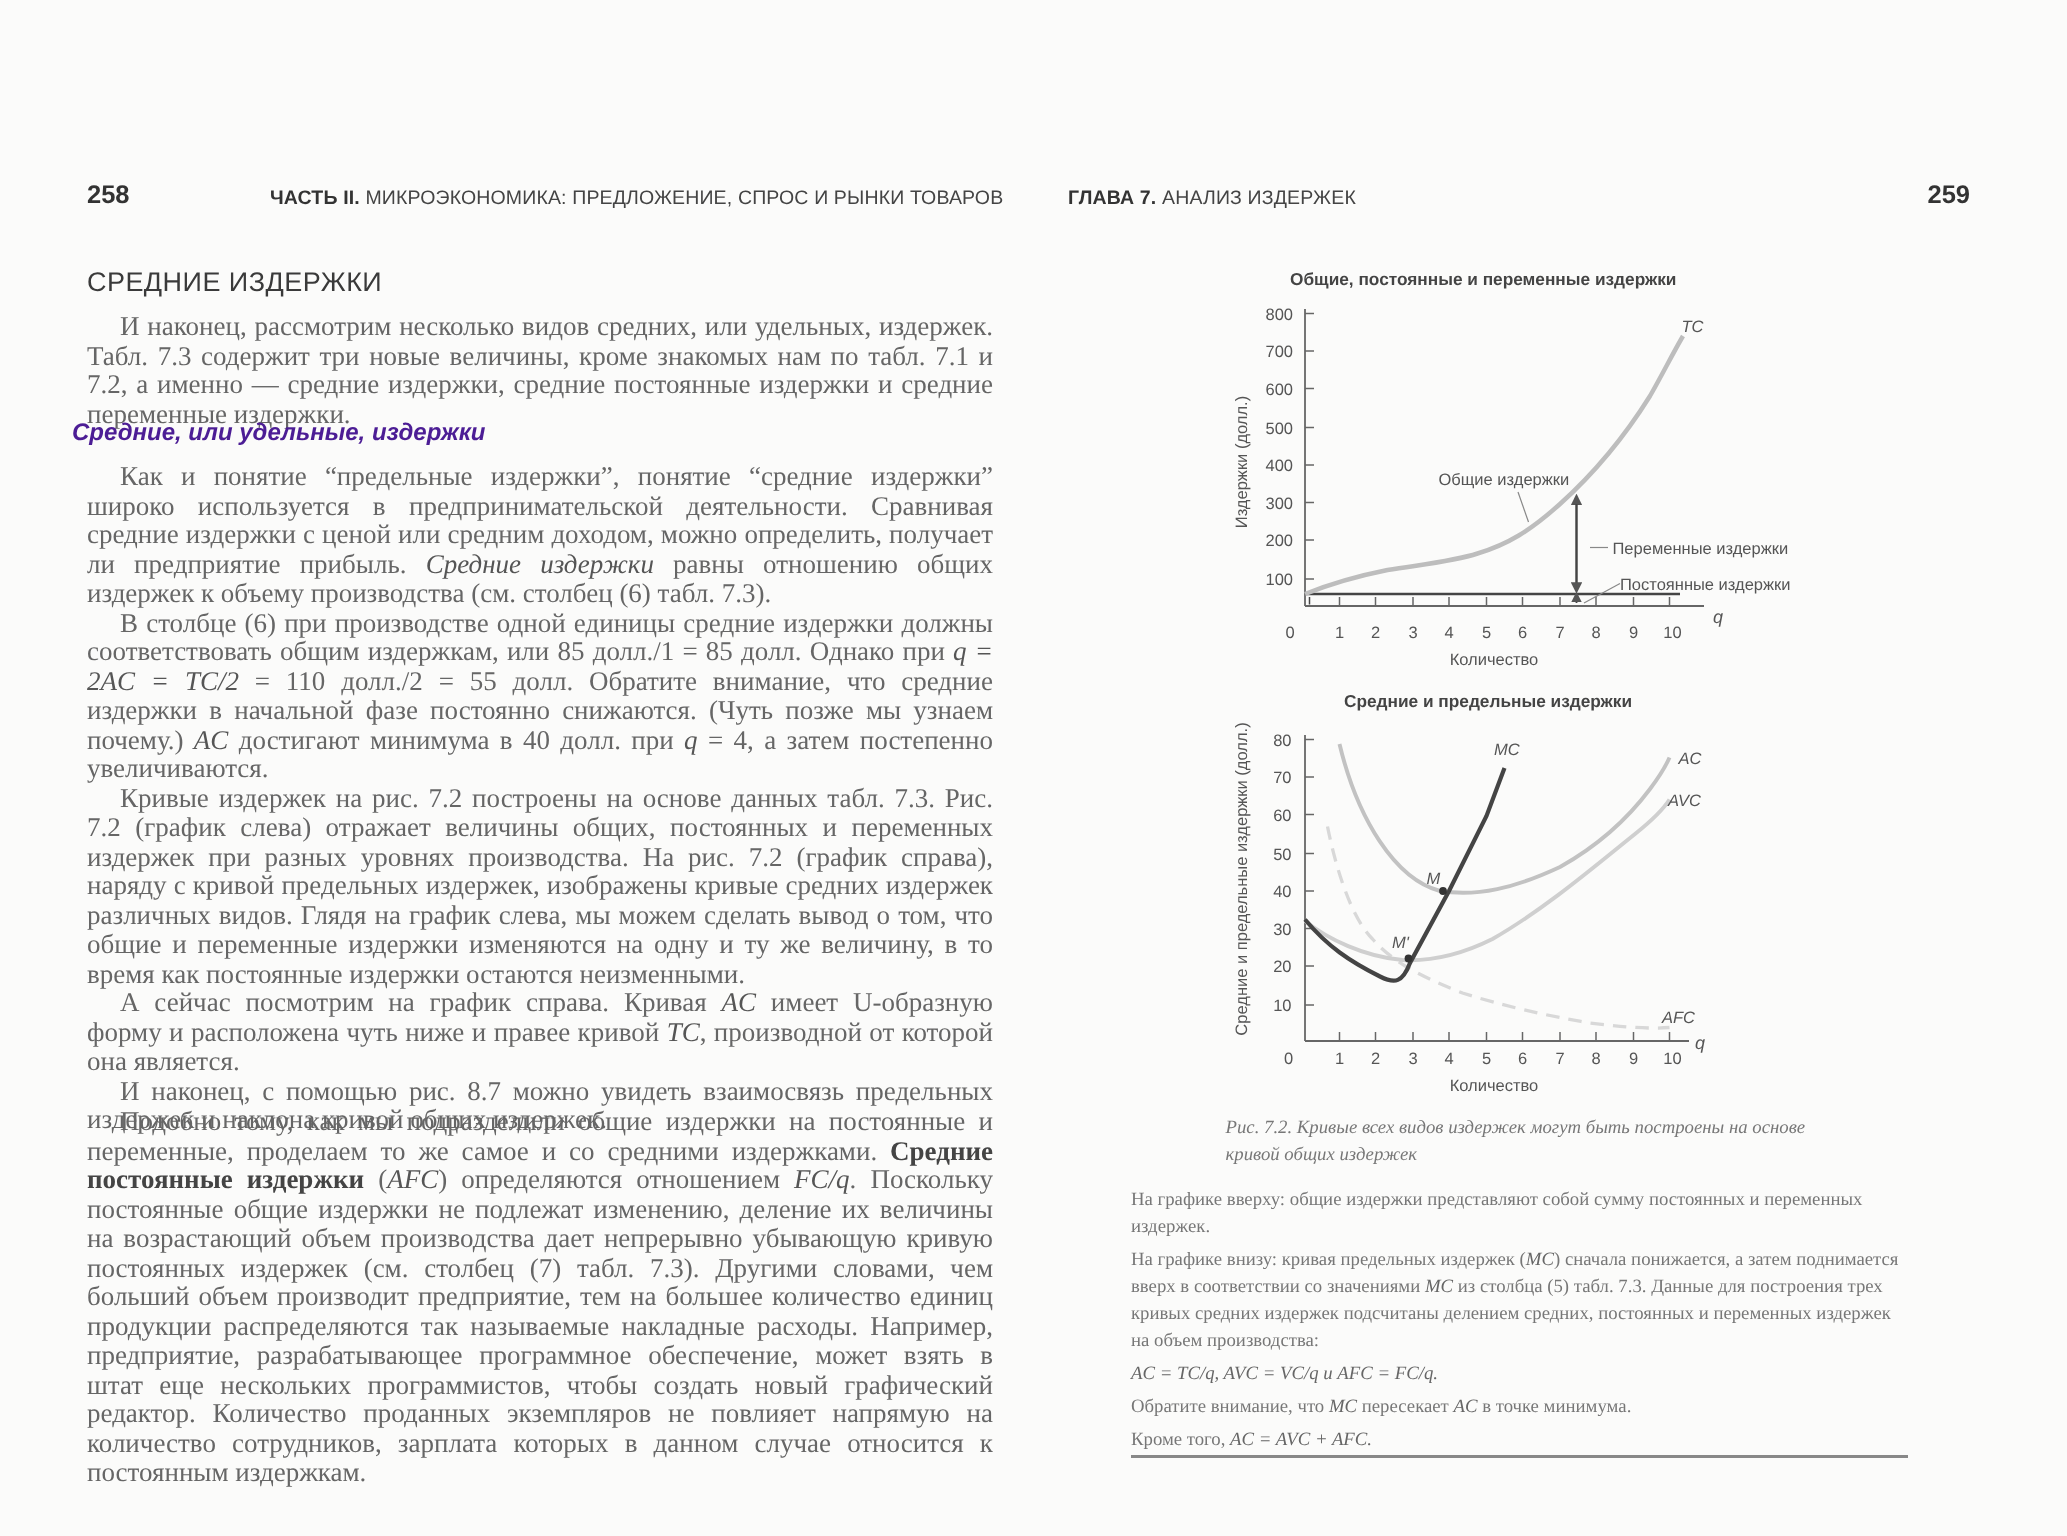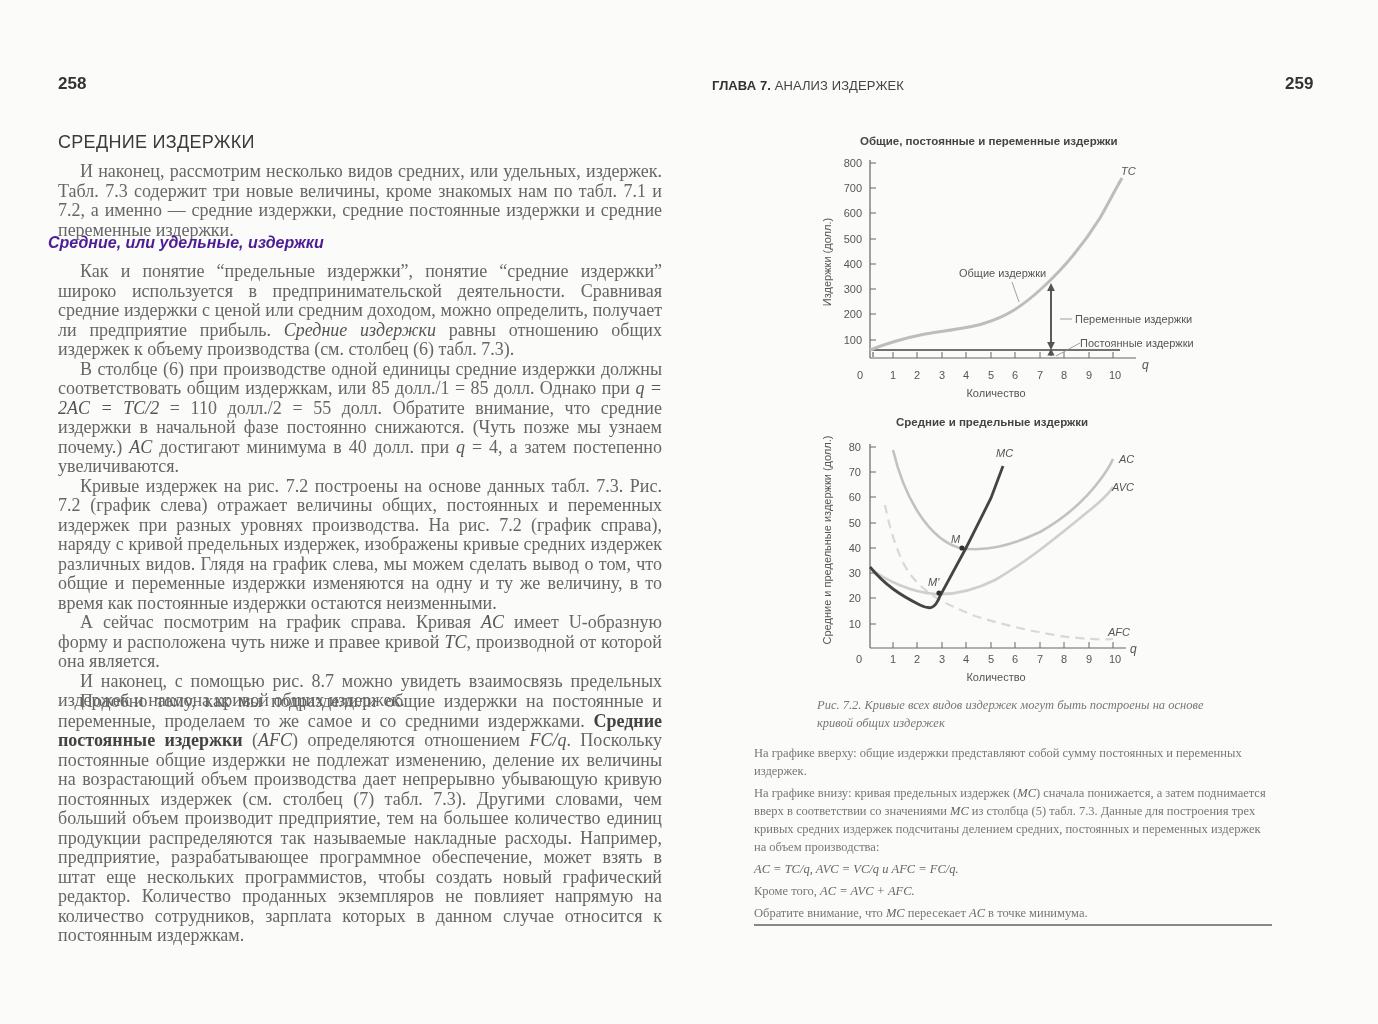--- a/index.html
+++ b/index.html
@@ -3,21 +3,21 @@
 <meta charset="utf-8">
 <style>
   html, body { margin: 0; padding: 0; }
   body {
     width: 1378px; height: 1024px; overflow: hidden;
     background: #fbfbfa;
     color: #555;
     font-family: "Liberation Serif", serif;
     position: relative;
   }
-  .spread { position: absolute; inset: 0; }
+  .spread { position: absolute; inset: 0; margin-top: 46px; }
   .page-num {
     position: absolute; top: 74px;
     font-family: "Liberation Sans", sans-serif;
     font-weight: bold; font-size: 17px; color: #333;
   }
   .running-head {
     position: absolute; top: 78px;
     font-family: "Liberation Sans", sans-serif;
     font-size: 13px; color: #444; letter-spacing: 0.1px;
     white-space: nowrap;
@@ -66,20 +66,23 @@
     position: absolute; left: 754px; top: 924px; width: 518px; height: 2px;
     background: #888;
   }
 </style>
 </head>
 <body>
 
 <div class="spread">
 
   <div class="page-num" style="left:58px;">258</div>
+  <div class="running-head" style="left:180px;">
+    <b>ЧАСТЬ II.</b><span> МИКРОЭКОНОМИКА: ПРЕДЛОЖЕНИЕ, СПРОС И РЫНКИ ТОВАРОВ</span>
+  </div>
 
   <div class="section-title">СРЕДНИЕ ИЗДЕРЖКИ</div>
 
   <div class="body-text" style="top:162px;">
     <p>И наконец, рассмотрим несколько видов средних, или удельных, издержек. Табл. 7.3 содержит три новые величины, кроме знакомых нам по табл. 7.1 и 7.2, а именно — средние издержки, средние постоянные издержки и средние переменные издержки.</p>
   </div>
 
   <div class="subhead" style="top:234px;">Средние, или удельные, издержки</div>
 
   <div class="body-text" style="top:262px;">
@@ -257,18 +260,18 @@
       <text x="1108" y="636" font-size="11" font-style="italic">AFC</text>
     </g>
   </svg>
 
   <div class="caption">Рис. 7.2. Кривые всех видов издержек могут быть построены на основе кривой общих издержек</div>
 
   <div class="notes">
     <p>На графике вверху: общие издержки представляют собой сумму постоянных и переменных издержек.</p>
     <p><span>На графике внизу: кривая предельных издержек (</span><i>MC</i><span>) сначала понижается, а затем поднимается вверх в соответствии со значениями </span><i>MC</i><span> из столбца (5) табл. 7.3. Данные для построения трех кривых средних издержек подсчитаны делением средних, постоянных и переменных издержек на объем производства:</span></p>
     <p><i>AC = TC/q, AVC = VC/q и AFC = FC/q.</i></p>
+    <p><span>Обратите внимание, что </span><i>MC</i><span> пересекает </span><i>AC</i><span> в точке минимума.</span></p>
     <p><span>Кроме того, </span><i>AC = AVC + AFC.</i></p>
-    <p><span>Обратите внимание, что </span><i>MC</i><span> пересекает </span><i>AC</i><span> в точке минимума.</span></p>
   </div>
   <div class="notes-rule"></div>
 
 </div>
 
 </body></html>

